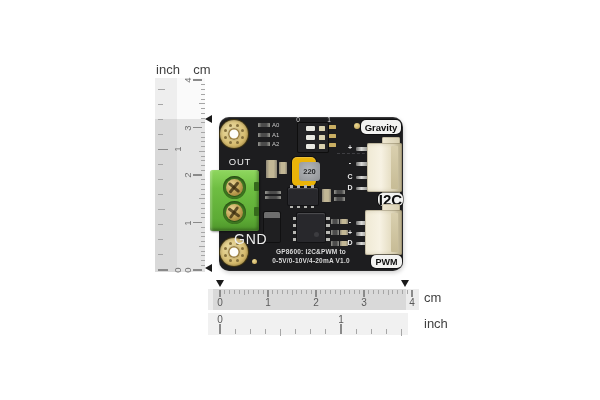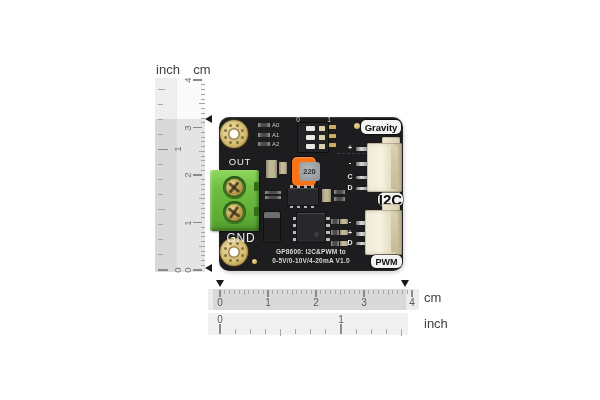--- a/index.html
+++ b/index.html
@@ -261,21 +261,21 @@
 
     <div class="silk" style="left:53px;top:5px;width:12px;font-size:6px;color:#c6c6c6;">A0</div>
     <div class="silk" style="left:53px;top:14.5px;width:12px;font-size:6px;color:#c6c6c6;">A1</div>
     <div class="silk" style="left:53px;top:23.5px;width:12px;font-size:6px;color:#c6c6c6;">A2</div>
     <div class="smd" style="left:39px;top:6px;width:12px;height:4px;"></div>
     <div class="smd" style="left:39px;top:15.5px;width:12px;height:4px;"></div>
     <div class="smd" style="left:39px;top:24.5px;width:12px;height:4px;"></div>
 
     <div class="dashed-curve"></div>
 
-    <div class="abs" style="left:73px;top:40px;width:24px;height:29px;background:#f97316;border-radius:5px;box-shadow:0 0 0 1px #0f0f10, inset 0 1px 1px rgba(255,255,255,.2);">
+    <div class="abs" style="left:73px;top:40px;width:24px;height:29px;background:#eab308;border-radius:5px;box-shadow:0 0 0 1px #0f0f10, inset 0 1px 1px rgba(255,255,255,.2);">
       <div class="abs" style="left:7px;top:5px;width:21px;height:19px;background:radial-gradient(circle at 45% 40%, #b4b7ba, #8e9194);border-radius:3px;display:flex;align-items:center;justify-content:center;font-size:7.5px;font-weight:bold;color:#26282a;">220</div>
     </div>
 
     <div class="smd-tan" style="left:47px;top:43px;width:11px;height:18px;"></div>
     <div class="smd-tan" style="left:60px;top:45px;width:8px;height:12px;"></div>
     <div class="smd" style="left:46px;top:74px;width:16px;height:2.5px;"></div>
     <div class="smd" style="left:46px;top:79px;width:16px;height:2.5px;"></div>
 
     <div class="ic" style="left:69px;top:71px;width:30px;height:17px;">
       <div class="abs" style="left:2px;top:-3px;width:26px;height:2.5px;background:repeating-linear-gradient(90deg,#b3b3af 0 3px,transparent 3px 7px);"></div>
@@ -330,21 +330,21 @@
     </div>
     <div class="pin-label" style="left:126px;top:101px;">-</div>
     <div class="pin-label" style="left:126px;top:112px;">+</div>
     <div class="pin-label" style="left:126px;top:121.5px;">D</div>
     <div class="label-box" style="left:152px;top:138px;width:31px;height:13px;font-size:9px;">PWM</div>
 
     <div class="footer-line" style="top:131px;">GP8600: I2C&amp;PWM to</div>
     <div class="footer-line" style="top:139.5px;">0-5V/0-10V/4-20mA V1.0</div>
 
     <div class="silk" style="left:6px;top:39px;width:30px;text-align:center;font-size:9.5px;letter-spacing:0.8px;color:#efefef;">OUT</div>
-    <div class="silk" style="left:7px;top:113.5px;width:30px;text-align:center;font-size:12px;letter-spacing:0.8px;color:#efefef;">GND</div>
+    <div class="silk" style="left:15px;top:113.5px;width:30px;text-align:center;font-size:14px;letter-spacing:0.8px;color:#efefef;">GND</div>
 
     <div class="terminal">
       <div class="notch" style="left:44px;top:12px;"></div>
       <div class="notch" style="left:44px;top:37px;"></div>
       <div class="screw-well" style="left:12.5px;top:5.5px;">
         <div class="screw">
           <div class="slot" style="transform:rotate(40deg);"></div>
           <div class="slot" style="transform:rotate(-50deg);"></div>
         </div>
       </div>

